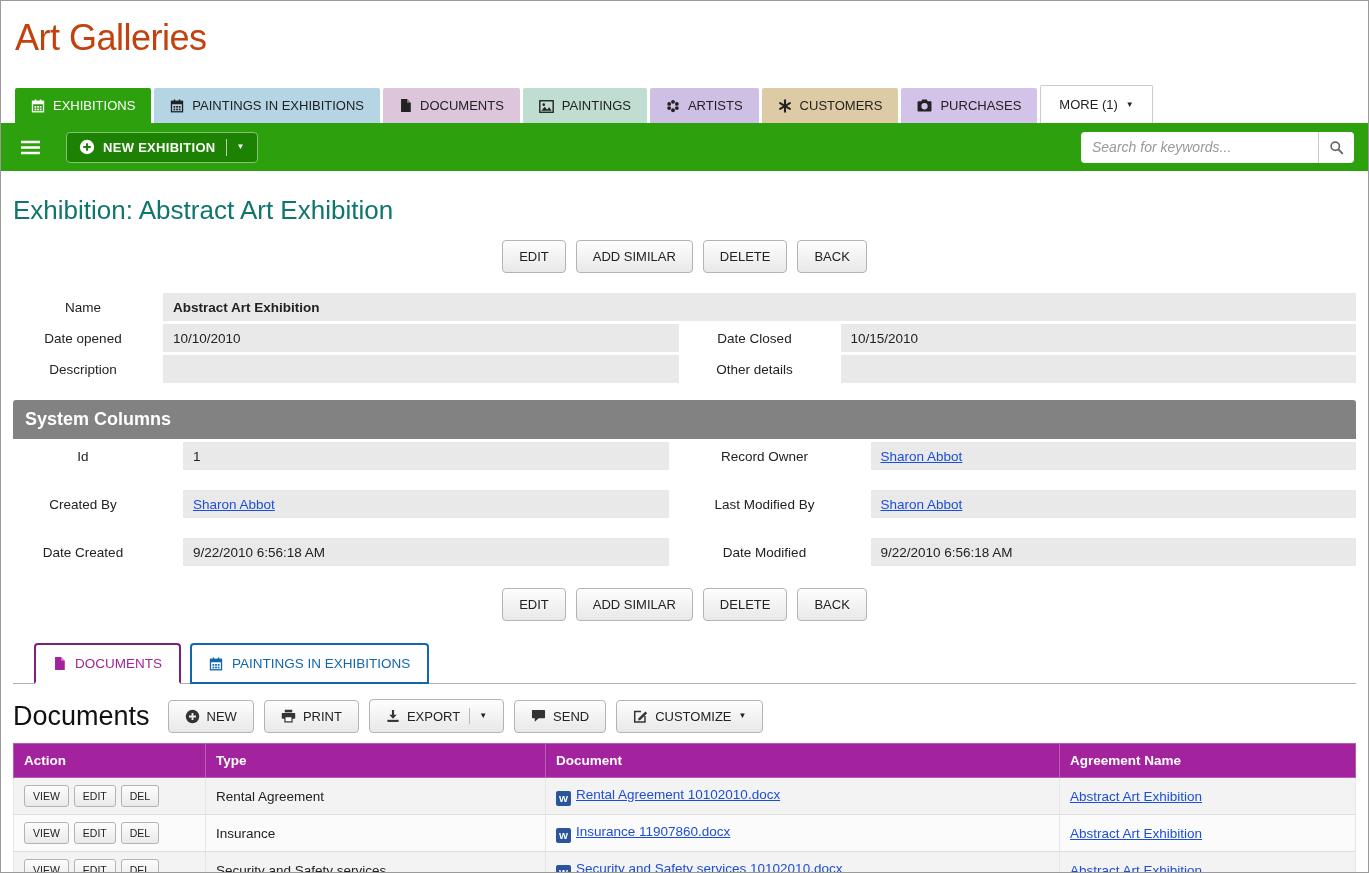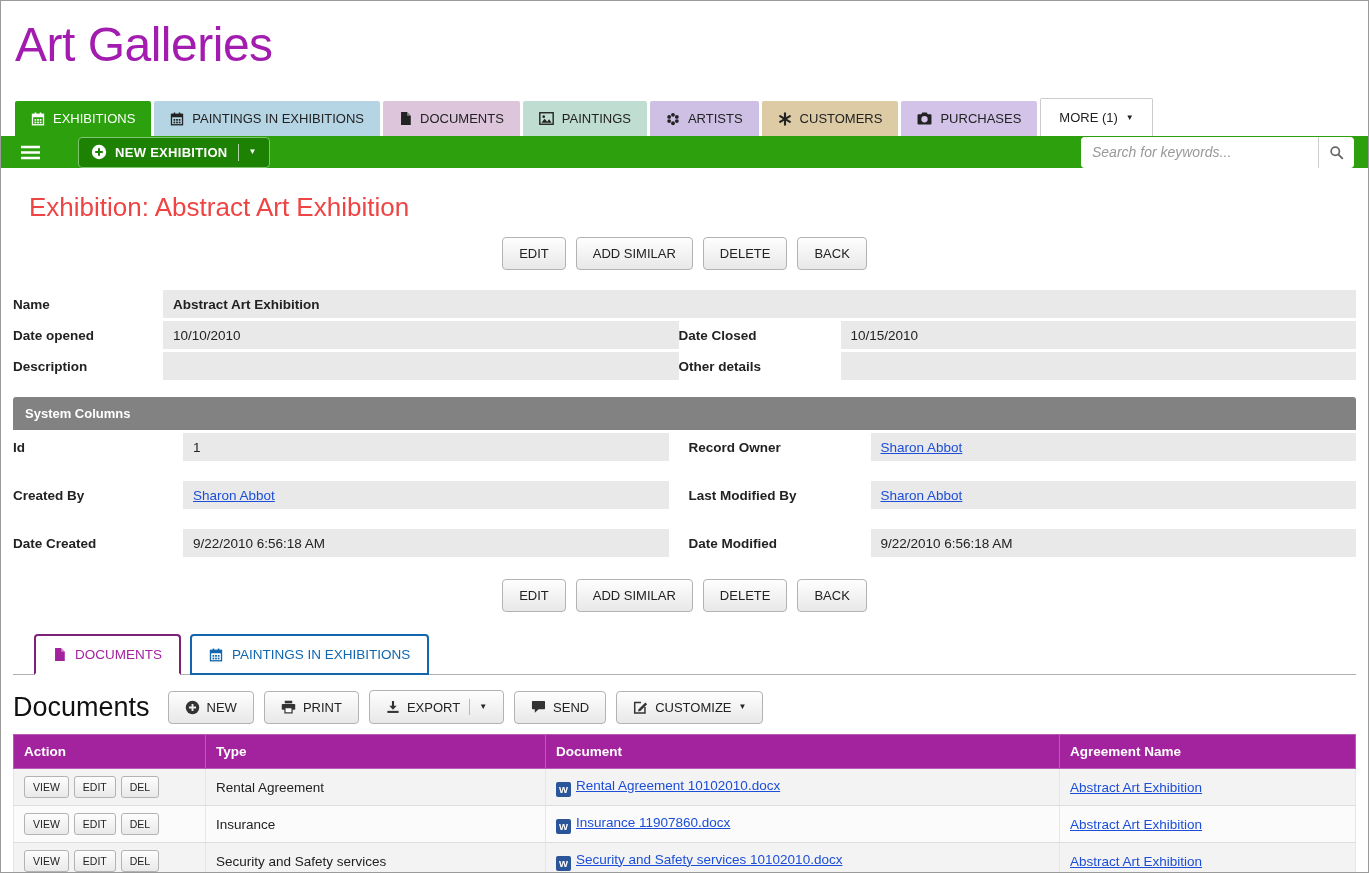--- a/index.html
+++ b/index.html
@@ -6,45 +6,45 @@
   html,body { background:#fff; }
   body {
     width: 1369px; height: 873px;
     border: 1px solid #9a9a9a;
     overflow: hidden;
     font-family: "Liberation Sans", sans-serif;
     color: #222;
   }
   
   .app-header { padding: 16px 14px 0 14px; }
-  .app-header h1 { font-size: 48px; font-weight: 400; color: #a21caf; letter-spacing: -0.5px; }
+  .app-header h1 { font-size: 36px; font-weight: 400; color: #c2410c; letter-spacing: -0.5px; }
 
   
   .main-tabs { display: flex; align-items: flex-end; padding: 26px 0 0 14px; }
   .mtab {
     display: flex; align-items: center; gap: 8px;
     padding: 10px 16px; margin-right: 3px;
     font-size: 13px; color: #222; cursor: pointer;
     border-radius: 2px 2px 0 0; white-space: nowrap;
   }
   .mtab .ticon { display: inline-flex; line-height: 0; }
   .mtab.active { background: #2ca10d; color: #fff; }
   .c-blue   { background: #b5d5e5; }
   .c-pink   { background: #ddc6dc; }
-  .c-teal   { background: #c0ddd2; }
+  .c-teal   { background: #c0ddd2; align-items: flex-end; }
   .c-violet { background: #cdc0e4; }
   .c-tan    { background: #ddcba6; }
   .c-lilac  { background: #d3c3e9; }
   .c-white  { background: #fff; border: 1px solid #ccc; border-bottom: none; padding: 11px 18px; }
   .caret { font-size: 8px; line-height: 1; }
 
   
   .green-bar {
-    height: 32px; background: #2ca10d;
-    display: flex; align-items: center; gap: 32px; padding: 0 14px;
+    height: 48px; background: #2ca10d;
+    display: flex; align-items: center; gap: 20px; padding: 0 14px;
   }
   .hamburger { display: inline-flex; padding: 4px 6px; cursor: pointer; }
   .new-btn {
     display: flex; align-items: center; gap: 8px;
     background: #1d8203; border: 1px solid #7fc66e; border-radius: 4px;
     color: #fff; font-size: 13px; font-weight: 700;
     padding: 6px 12px; cursor: pointer; letter-spacing: .3px;
   }
   .new-btn .vdiv { width: 1px; height: 17px; background: rgba(255,255,255,.65); margin: 0 2px; }
   .search-wrap { margin-left: auto; display: flex; height: 31px; }
@@ -55,44 +55,44 @@
   }
   .search-wrap input::placeholder { color: #999; font-style: italic; }
   .search-btn {
     width: 36px; background: #fff; border: 1px solid #fff; border-left: 1px solid #ccc;
     border-radius: 0 4px 4px 0; display: flex; align-items: center; justify-content: center;
     cursor: pointer;
   }
 
   
   .content { padding: 4px 12px 0 12px; }
-  .page-title { font-size: 26px; font-weight: 400; color: #ef4444; margin: 20px 0 6px 16px; }
+  .page-title { font-size: 26px; font-weight: 400; color: #0f766e; margin: 20px 0 6px 0; }
   .actions-row { display: flex; justify-content: center; gap: 10px; margin: 14px 0 20px 0; }
   .btn {
     background: linear-gradient(#fefefe, #e8e8e8);
     border: 1px solid #b3b3b3; border-radius: 4px;
     font-size: 13px; color: #222; padding: 8px 16px; cursor: pointer;
     font-family: "Liberation Sans", sans-serif;
     display: inline-flex; align-items: center; gap: 7px; white-space: nowrap;
   }
   .btn .vdiv { width: 1px; height: 16px; background: #b9b9b9; margin: 0 2px; }
 
   .detail-grid {
     display: grid; grid-template-columns: 150px minmax(0,1fr) 162px minmax(0,1fr);
     row-gap: 3px;
   }
-  .lbl { text-align: left; font-weight: 700; font-size: 13.5px; padding: 7px 10px 6px 0; }
+  .lbl { text-align: center; font-weight: 400; font-size: 13.5px; padding: 7px 10px 6px 0; }
   .val { background: #e9e9e9; font-size: 13.5px; padding: 7px 10px 6px 10px; min-height: 27px; }
   .val.bold { font-weight: 700; }
   .span3 { grid-column: 2 / 5; }
   a.link { color: #1d4ed8; text-decoration: underline; cursor: pointer; }
 
   .sys-header {
     margin-top: 17px; background: #828282; color: #fff;
-    font-weight: 700; font-size: 13px; padding: 9px 12px;
+    font-weight: 700; font-size: 18px; padding: 9px 12px;
     border-radius: 3px 3px 0 0;
   }
   .sys-grid { margin-top: 3px; gap: 20px; }
 
   
   .sub-tabs {
     display: flex; gap: 9px; padding-left: 21px; margin-top: 22px;
     border-bottom: 1px solid #b0b0b0;
   }
   .stab {

